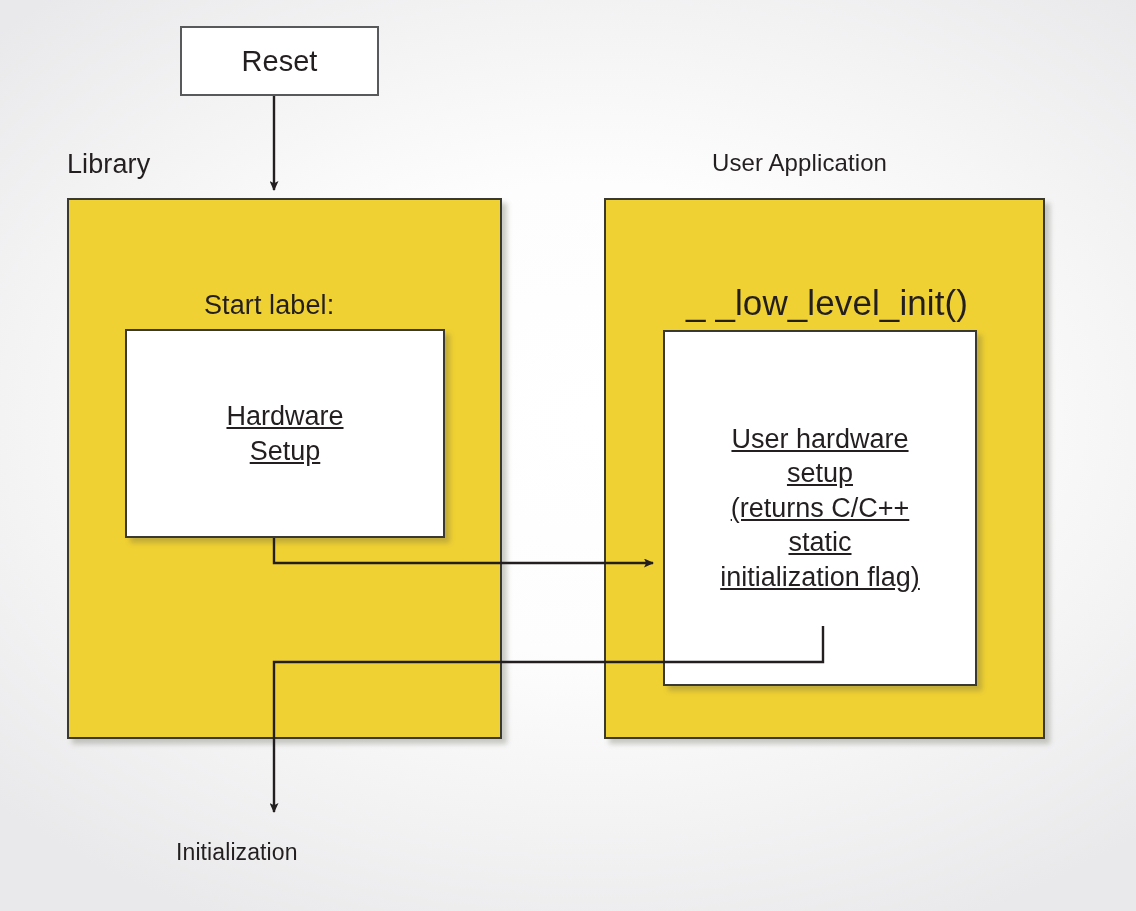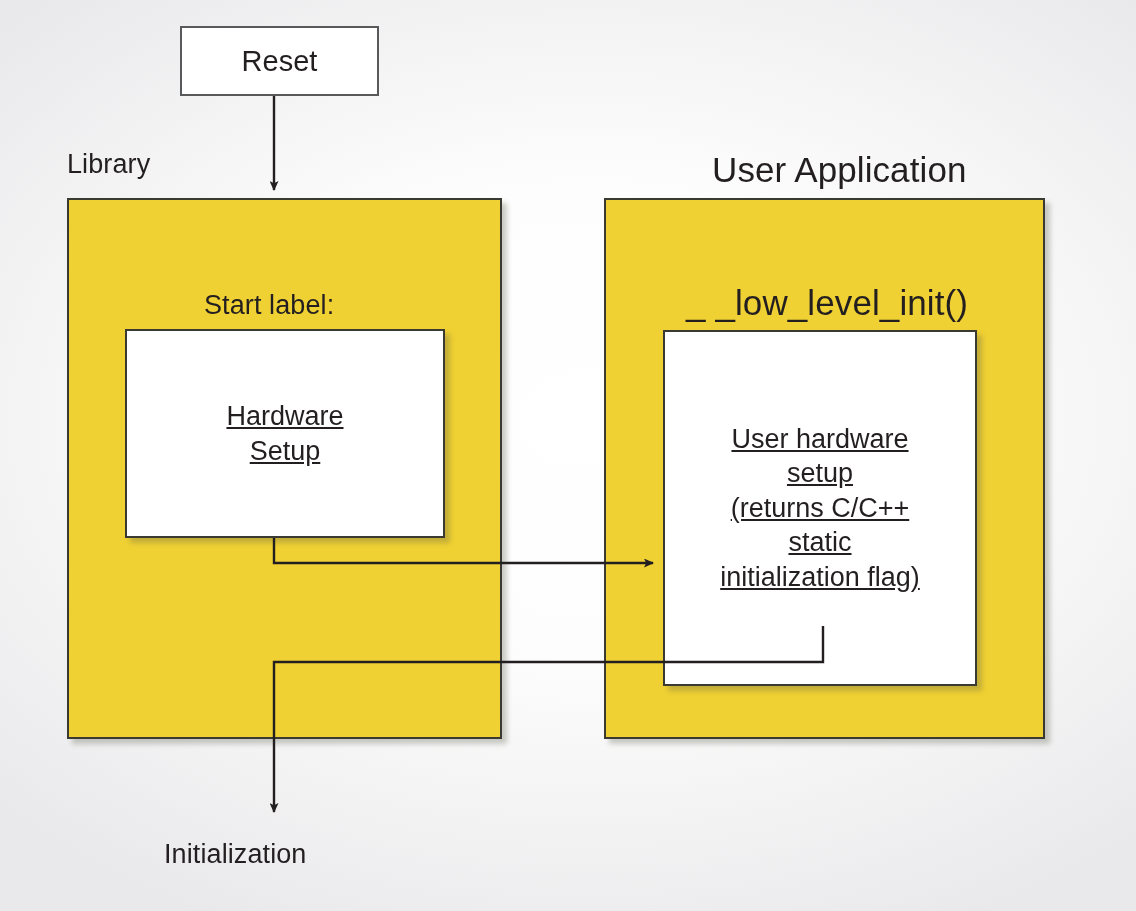--- a/index.html
+++ b/index.html
@@ -75,21 +75,21 @@
 
   
   #library-title {
     left: 67px;
     top: 148px;
     font-size: 27px;
   }
   #userapp-title {
     left: 712px;
     top: 148px;
-    font-size: 35px;
+    font-size: 24px;
   }
 
   
   #start-label {
     left: 204px;
     top: 281px;
     font-size: 27px;
     margin-top: 8px;
   }
   #lowlevel-label {
@@ -125,23 +125,23 @@
   }
   #box-user-hardware-setup {
     left: 663px;
     top: 330px;
     width: 314px;
     height: 356px;
   }
 
   
   #initialization-label {
-    left: 164px;
+    left: 176px;
     top: 838px;
-    font-size: 27px;
+    font-size: 23px;
   }
 
   
   #connectors {
     position: absolute;
     left: 0;
     top: 0;
     width: 1136px;
     height: 911px;
     pointer-events: none;

